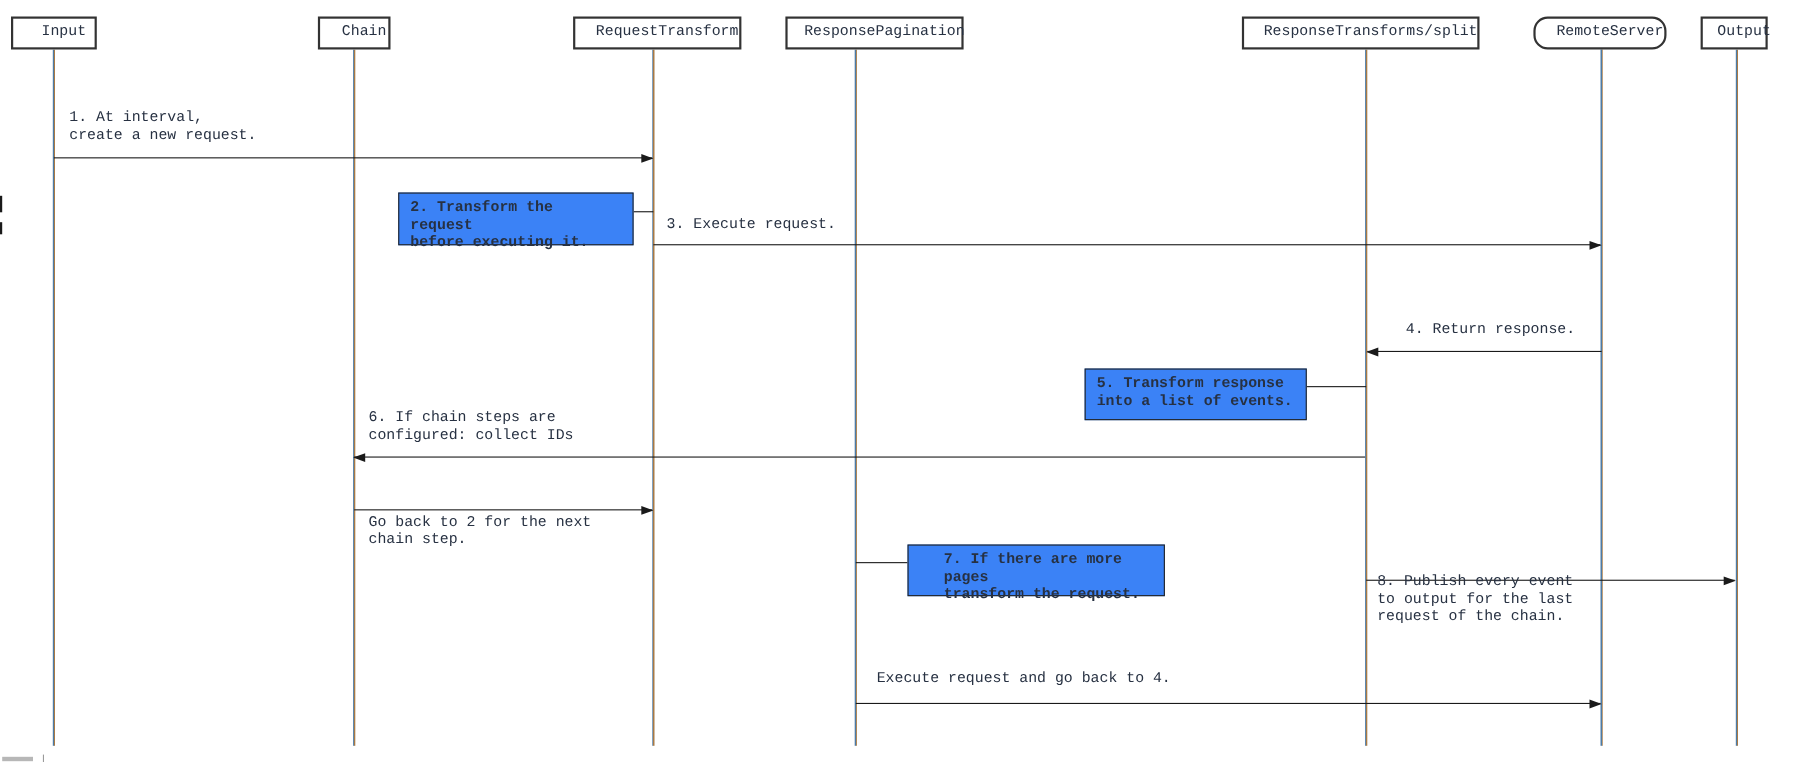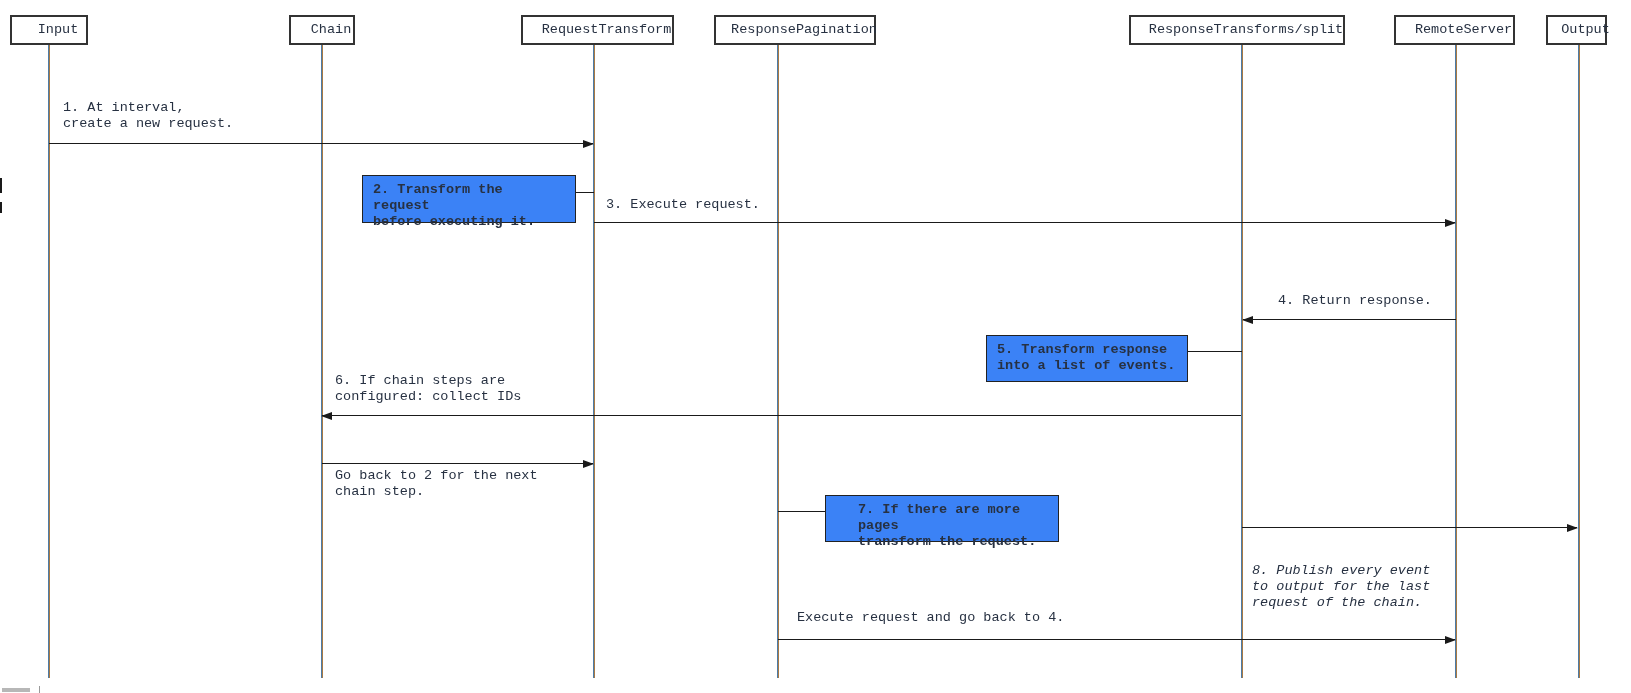--- a/index.html
+++ b/index.html
@@ -56,21 +56,21 @@
     </div>
   <div class="participant" style="left:714px;width:162px;">
       <span>ResponsePagination</span>
     </div>
   <div class="participant" style="left:521px;width:153px;">
       <span>RequestTransform</span>
     </div>
   <div class="participant" style="left:1129px;width:216px;">
       <span>ResponseTransforms/split</span>
     </div>
-  <div class="participant" style="left:1394px;width:121px;">
+  <div class="participant" style="left:1394px;width:121px;border-radius:13px;">
       <span>RemoteServer</span>
     </div>
   <div class="participant" style="left:1546px;width:61px;">
       <span>Output</span>
     </div>
 
   <div class="msg-label" style="left:63px;top:100px;">1. At interval,
 create a new request.</div>
   <div class="arrow right" style="left:49px;top:143px;width:544px;"></div>
 
@@ -94,21 +94,21 @@
 
   <div class="arrow right" style="left:322px;top:463px;width:271px;"></div>
   <div class="msg-label" style="left:335px;top:468px;">Go back to 2 for the next
 chain step.</div>
 
   <div class="connector" style="left:778px;top:511px;width:47px;"></div>
   <div class="note" style="left:825px;top:495px;width:234px;height:47px;padding-left:32px;">7. If there are more pages
 transform the request.</div>
 
   <div class="arrow right" style="left:1242px;top:527px;width:335px;"></div>
-  <div class="msg-label" style="left:1252px;top:563px;font-style:italic;">8. Publish every event
+  <div class="msg-label" style="left:1252px;top:522px;">8. Publish every event
 to output for the last
 request of the chain.</div>
 
   <div class="msg-label" style="left:797px;top:610px;">Execute request and go back to 4.</div>
   <div class="arrow right" style="left:778px;top:639px;width:677px;"></div>
 
   <div class="artifact" style="left:0;top:178px;width:2px;height:15px;background:#1a1a1a;"></div>
   <div class="artifact" style="left:0;top:202px;width:2px;height:11px;background:#1a1a1a;"></div>
   <div class="artifact" style="left:2px;top:688px;width:28px;height:4px;background:#b7b7b7;"></div>
   <div class="artifact" style="left:39px;top:686px;width:1px;height:7px;background:#9a9a9a;"></div>

